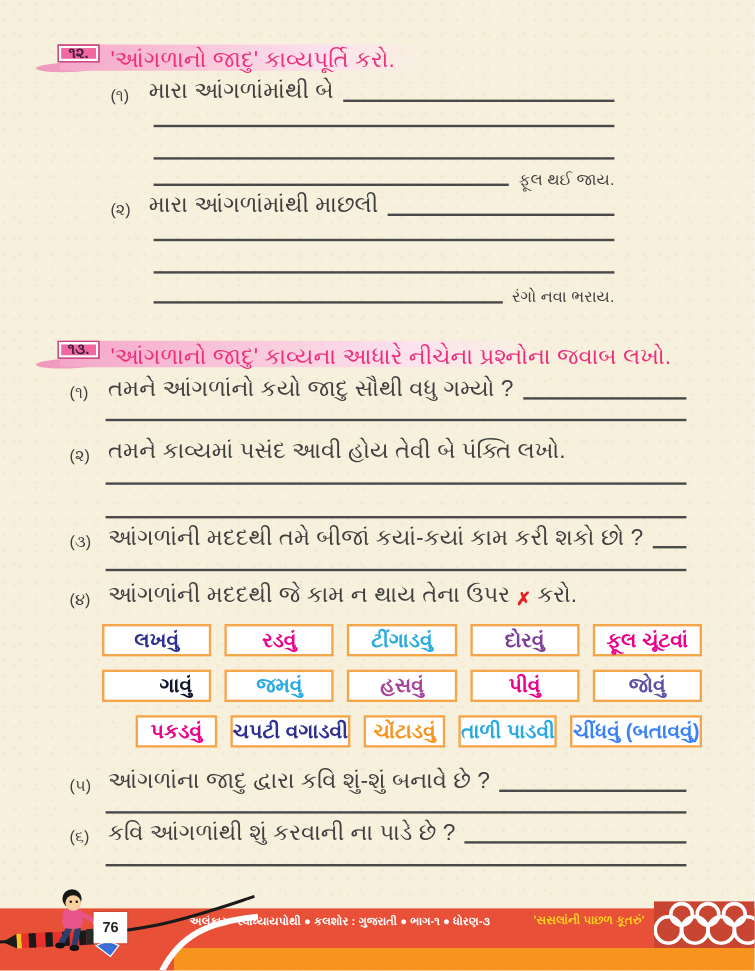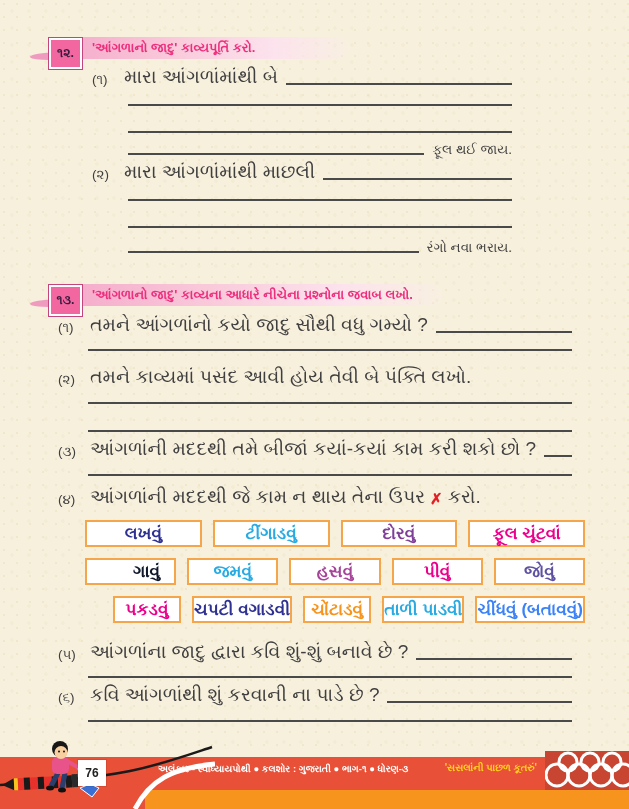--- a/index.html
+++ b/index.html
@@ -11,25 +11,25 @@
     background-image:
       radial-gradient(circle at 30% 30%, rgba(232,219,185,0.45) 8%, transparent 9%),
       radial-gradient(circle at 70% 65%, rgba(240,229,198,0.4) 10%, transparent 11%);
     background-size:13px 13px, 17px 17px;
   }
 
   
   .banner { position:absolute; height:22px; border-radius:3px 11px 11px 3px;
     background:linear-gradient(90deg,#f4a6c8 0%, #f9c9da 40%, #fce3ed 75%, rgba(253,240,245,0.15) 100%); }
   .banner-tail { position:absolute; height:8px; background:#ef9bbf; border-radius:50%; transform:rotate(-2deg); }
-  .sec-num { position:absolute; width:35px; height:33px; background:#f2679f;
+  .sec-num { position:absolute; width:35px; height:15px; background:#f2679f;
     border:1px solid #c2457e; box-shadow:inset 0 0 0 2px #ffffff;
     display:flex; align-items:center; justify-content:center;
     font-weight:bold; font-size:12.5px; color:#3a1c3f; }
-  .sec-title { position:absolute; font-weight:bold; font-size:13px; color:#ed2f7e; white-space:nowrap; }
+  .sec-title { position:absolute; font-weight:normal; font-size:19px; color:#ed2f7e; white-space:nowrap; }
 
   
   .row { position:absolute; display:flex; align-items:flex-end; }
   .num { width:32px; flex:0 0 auto; font-size:13.5px; color:#3f3f3f; }
   .txt { flex:0 0 auto; font-size:19px; color:#3f3f3f; white-space:nowrap; }
   .line { flex:1 1 auto; border-bottom:2px solid #4a4a4a; margin:0 0 3px 8px; height:0; }
   .full-line { position:absolute; border-bottom:2px solid #4a4a4a; height:0; }
   .tail-txt { flex:0 0 auto; font-size:13.5px; color:#3f3f3f; margin-left:8px; white-space:nowrap; }
   .x-mark { font-weight:bold; font-size:15px; margin:0 5px; }
 
@@ -116,20 +116,23 @@
     <span class="txt">આંગળાંની મદદથી જે કામ ન થાય તેના ઉપર</span>
     <span class="txt x-mark" style="color: rgb(227, 30, 36);">✗</span>
     <span class="txt">કરો.</span>
   </div>
 
   <div class="grid-row" style="top:520px;">
     <div class="word-box">
         <span style="color: rgb(46, 49, 146);">લખવું</span>
       </div>
     <div class="word-box">
+        <span style="color: rgb(236, 0, 140);">રડવું</span>
+      </div>
+    <div class="word-box">
         <span style="color: rgb(41, 171, 226);">ટીંગાડવું</span>
       </div>
     <div class="word-box">
         <span style="color: rgb(127, 63, 152);">દોરવું</span>
       </div>
     <div class="word-box">
         <span style="color: rgb(236, 0, 140);">ફૂલ ચૂંટવાં</span>
       </div>
   </div>
   <div class="grid-row" style="top:558px;">

